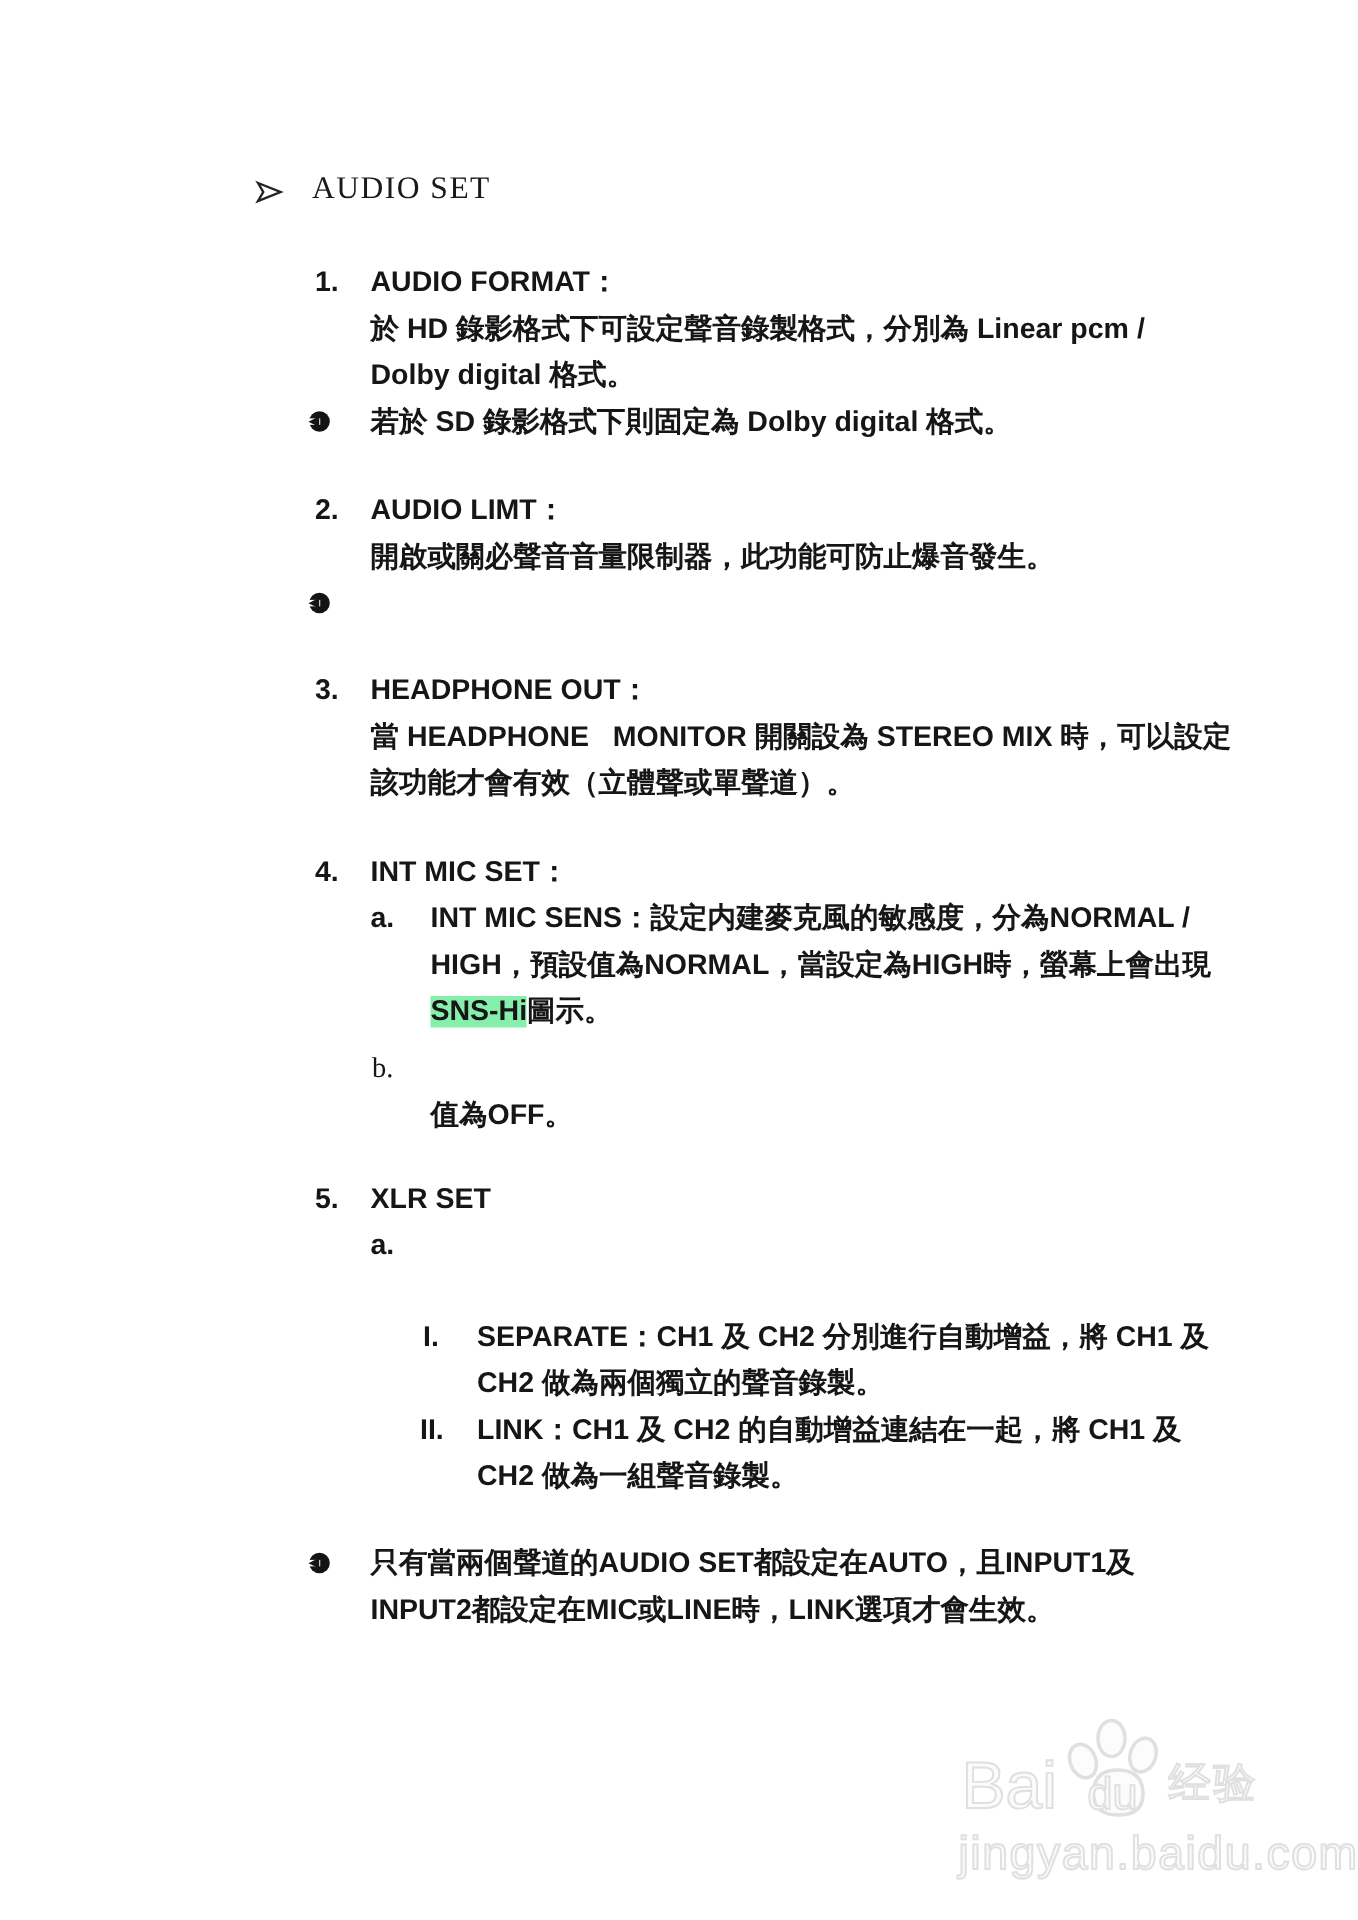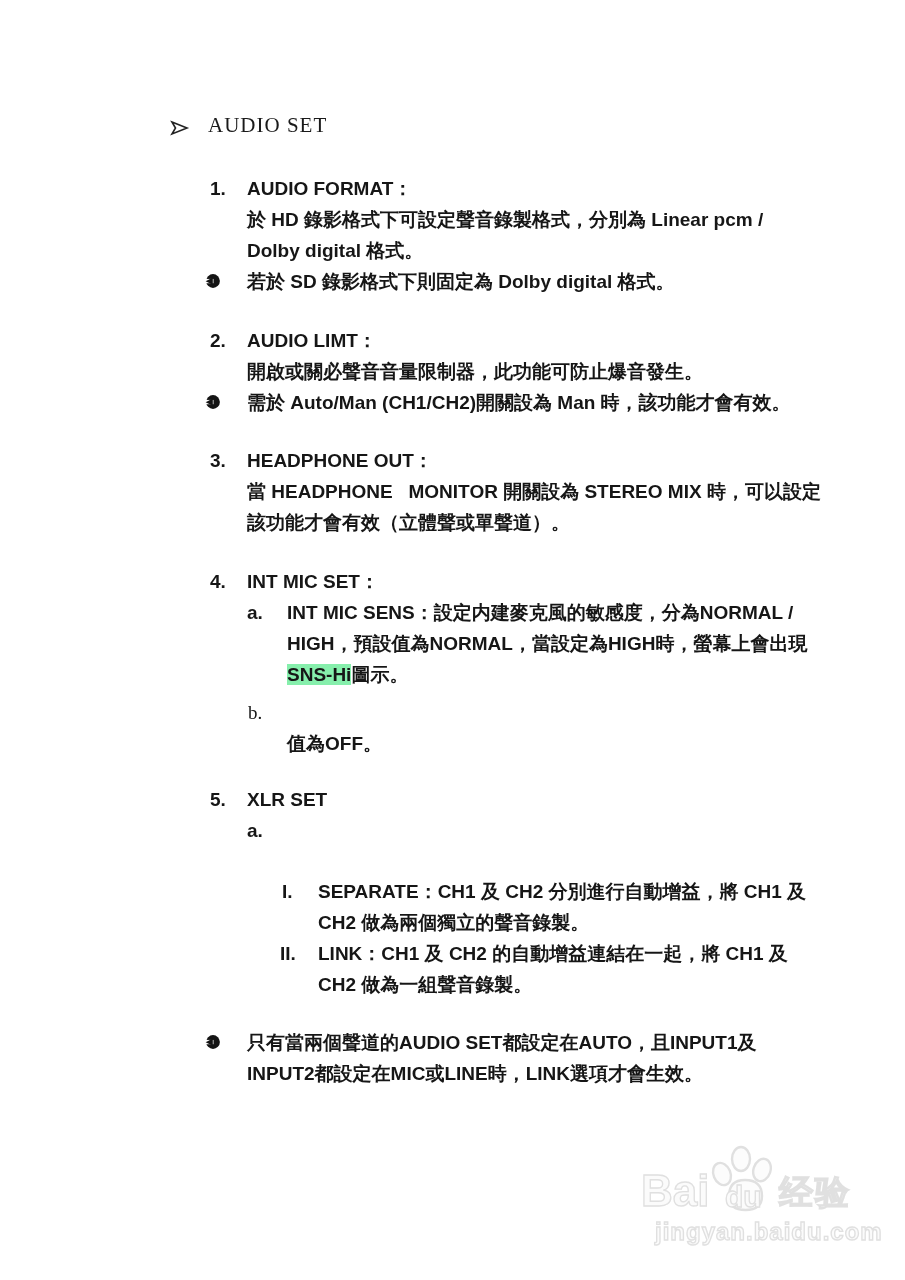--- a/index.html
+++ b/index.html
@@ -27,26 +27,26 @@
   .hl{ background:#86efac; }
   .icon{ position:absolute; }
   
   .wm{ position:absolute; left:633px; top:1148px; width:270px; height:120px; }
   .wm-t{
     position:absolute; white-space:pre;
     color:#fbfbfb;
     -webkit-text-stroke:1.3px #e0e0e0;
     text-shadow:0 0 1px #e8e8e8;
     font-family:"Liberation Sans",sans-serif;
-    font-weight:700;
+    font-weight:400;
   }
   .wm-bai{ left:8px;  top:18px; font-size:44px; }
   .wm-du { left:92px; top:32px; font-size:30px; }
-  .wm-cn { left:146px; top:22px; font-size:34px; letter-spacing:2px; }
-  .wm-url{ left:22px;  top:70px; font-size:24px; letter-spacing:1px; }
+  .wm-cn { left:146px; top:22px; font-size:28px; letter-spacing:2px; }
+  .wm-url{ left:6px;  top:70px; font-size:31px; letter-spacing:1px; }
 </style>
 </head>
 <body>
 
 <div id="page">
 
   <svg class="icon" style="left:170px;top:119px" width="20" height="18" viewBox="0 0 20 18">
     <polygon points="2,3 17,9 2,15 5.5,9" fill="none" stroke="#222" stroke-width="1.6" stroke-linejoin="miter"></polygon>
   </svg>
   <span class="t serif-head" style="left:208px;top:112px">AUDIO SET</span>
@@ -63,21 +63,20 @@
   <span class="t" style="left:247px;top:269px">若於 SD 錄影格式下則固定為 Dolby digital 格式。</span>
 
   <span class="t" style="left:210px;top:328px">2.</span>
   <span class="t" style="left:247px;top:328px">AUDIO LIMT：</span>
   <span class="t" style="left:247px;top:359px">開啟或關必聲音音量限制器，此功能可防止爆音發生。</span>
   <svg class="icon" style="left:205px;top:394px" width="16" height="16" viewBox="0 0 20 20">
     <circle cx="10" cy="10" r="8.6" fill="#141414"></circle>
     <rect x="0" y="7.4" width="10.6" height="5.4" fill="#ffffff"></rect>
     <polygon points="0.8,10.2 9.8,5.6 9.8,14.6" fill="#141414"></polygon>
   </svg>
-  <span class="t" style="left:247px;top:390px">需於 Auto/Man (CH1/CH2)開關設為 Man 時，該功能才會有效。</span>
 
   <span class="t" style="left:210px;top:448px">3.</span>
   <span class="t" style="left:247px;top:448px">HEADPHONE OUT：</span>
   <span class="t" style="left:247px;top:479px">當 HEADPHONE   MONITOR 開關設為 STEREO MIX 時，可以設定</span>
   <span class="t" style="left:247px;top:510px">該功能才會有效（立體聲或單聲道）。</span>
 
   <span class="t" style="left:210px;top:569px">4.</span>
   <span class="t" style="left:247px;top:569px">INT MIC SET：</span>
   <span class="t" style="left:247px;top:600px">a.</span>
   <span class="t" style="left:287px;top:600px">INT MIC SENS：設定内建麥克風的敏感度，分為NORMAL /</span>

